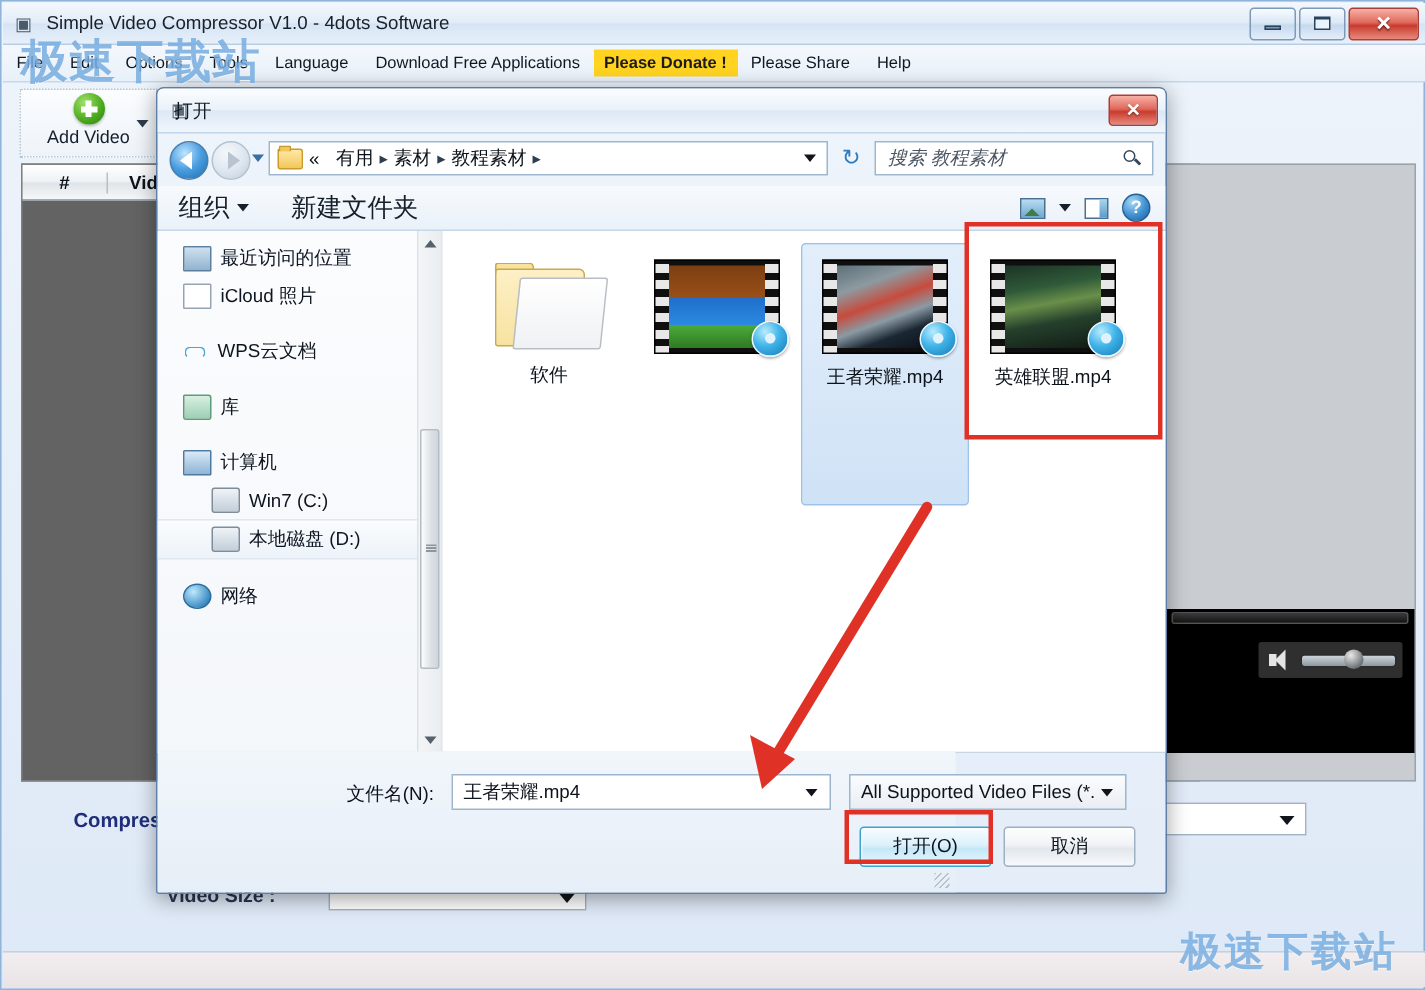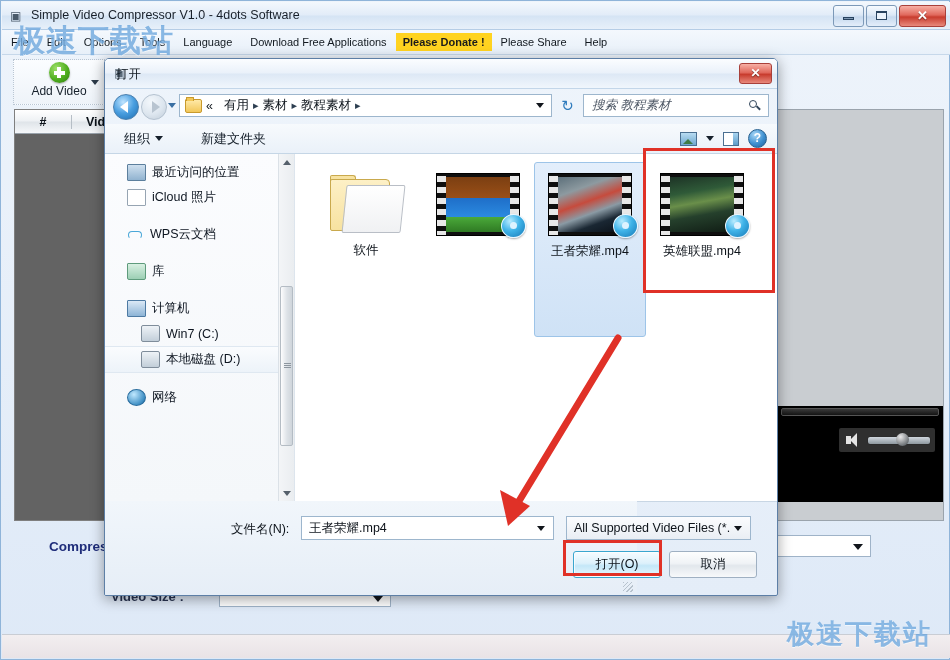--- a/index.html
+++ b/index.html
@@ -337,21 +337,21 @@
 
   .dlg-toolbar {
     position: absolute; left: 0; top: 65px;
     width: 672px; height: 30px;
     background: linear-gradient(180deg,#f7fafd 0%,#eaf1f9 100%);
     border-bottom: 1px solid #c5d6e6;
     box-sizing: border-box;
     display: flex; align-items: center;
   }
   .tb-item {
-    font-size: 13px; color: #16202b; padding: 0 19px;
+    font-size: 17px; color: #16202b; padding: 0 14px;
     display: flex; align-items: center; gap: 5px;
   }
   .tb-caret {
     border-left:4px solid transparent; border-right:4px solid transparent;
     border-top:5px solid #16202b;
   }
   .tb-right { margin-left: auto; display: flex; align-items: center; gap: 9px; padding-right: 10px; }
   .view-icon {
     width: 17px; height: 14px;
     background: linear-gradient(180deg,#b8dcf2,#6fa8cf);
@@ -388,21 +388,21 @@
   .nav-pane {
     position: absolute; left: 0; top: 0;
     width: 190px; height: 347px;
     background: linear-gradient(180deg,#fbfcfe 0%,#f4f7fa 100%);
     border-right: 1px solid #dde5ed;
     box-sizing: border-box;
     padding-top: 6px;
   }
   .nav-row {
     height: 25px; display: flex; align-items: center;
-    padding-left: 22px; font-size: 12.5px; color: #0d1520;
+    padding-left: 17px; font-size: 12.5px; color: #0d1520;
     white-space: nowrap;
   }
   .nav-row.indent { padding-left: 36px; }
   .nav-row.selected {
     background: linear-gradient(180deg,#fafcfe 0%,#edf3f9 100%);
     border-top: 1px solid #dfe8f1; border-bottom: 1px solid #dfe8f1;
   }
   .nav-row.spacer { height: 12px; }
   .nav-ico { width: 17px; height: 15px; margin-right: 6px; flex: 0 0 auto; position: relative; }
   .ico-recent {

